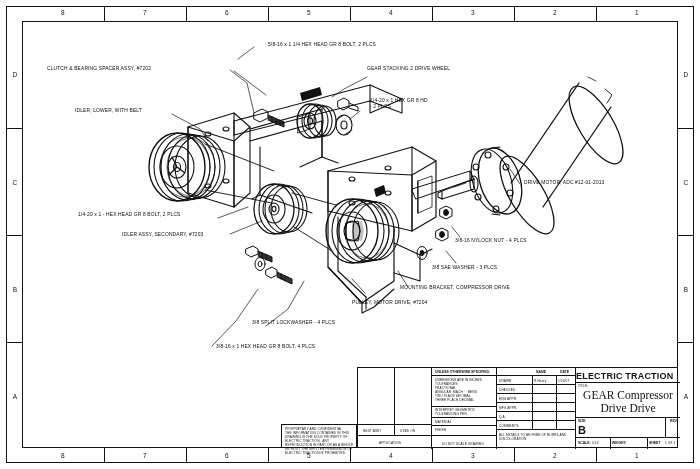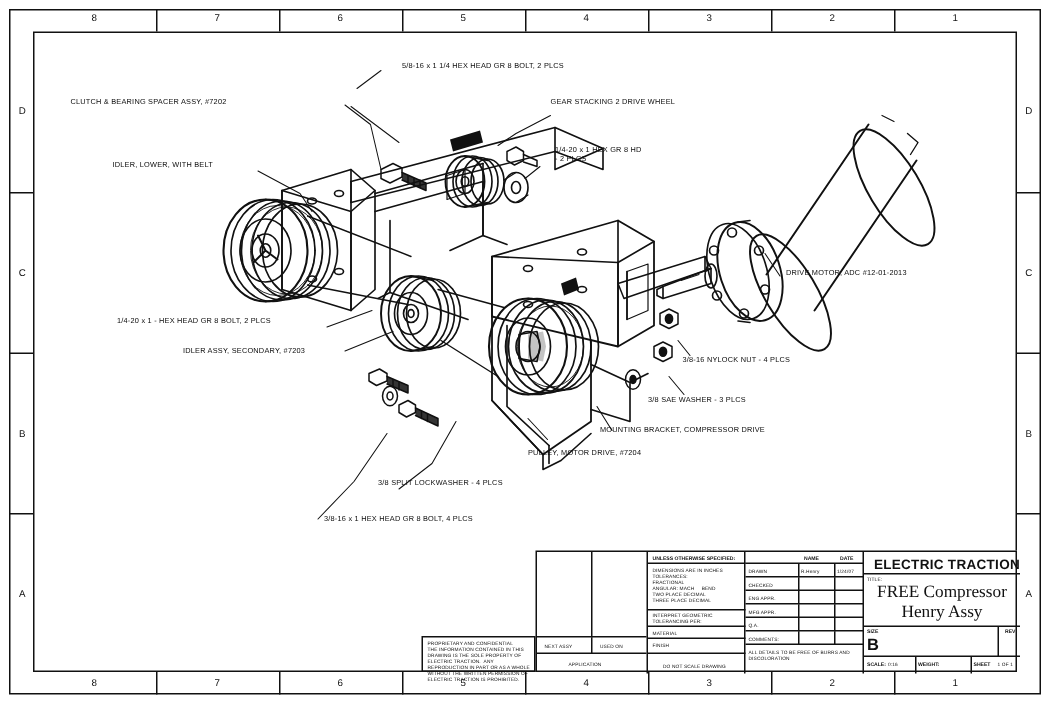--- a/index.html
+++ b/index.html
@@ -34,21 +34,21 @@
   #tb{position:absolute;left:357px;top:367px;width:321px;height:81px;
       border:1.2px solid #111;box-sizing:border-box;background:#fff;}
   #tb .cell{position:absolute;box-sizing:border-box;}
   #tb .bl{border-left:1px solid #111;}
   #tb .bb{border-bottom:1px solid #111;}
   .tiny{font-size:3.2px;line-height:4.0px;color:#111;letter-spacing:.1px;
         font-family:"Liberation Sans",sans-serif;white-space:pre;}
   .tiny-b{font-size:3.4px;line-height:4.2px;color:#111;font-weight:bold;
           font-family:"Liberation Sans",sans-serif;white-space:pre;}
   .co-name{font-size:9px;font-weight:bold;letter-spacing:.2px;color:#111;
-           text-align:right;font-family:"Liberation Sans",sans-serif;}
+           text-align:left;font-family:"Liberation Sans",sans-serif;}
   .dwg-title{font-size:11.5px;color:#111;text-align:center;line-height:13px;
              font-family:"Liberation Serif",serif;}
   .sz-letter{font-size:11px;font-weight:bold;color:#111;font-family:"Liberation Sans",sans-serif;}
   .dwg-no{font-size:12.5px;color:#111;font-family:"Liberation Serif",serif;letter-spacing:1px;}
 
   
   #notes{position:absolute;left:281px;top:424px;width:76px;height:24px;
          border:1px solid #111;box-sizing:border-box;}
 </style>
 </head>
@@ -416,22 +416,22 @@
 DISCOLORATION</span>
       </div>
     </div>
 
     <div class="cell bl" style="left:217px;top:0;width:104px;height:81px;">
       <div class="cell bb" style="left:0;top:0;width:104px;height:15px;">
         <div class="co-name" style="position:absolute;left:0;top:3px;width:104px;">ELECTRIC TRACTION</div>
       </div>
       <div class="cell bb" style="left:0;top:15px;width:104px;height:35px;">
         <span class="tiny" style="position:absolute;left:2px;top:1px;">TITLE:</span>
-        <div class="dwg-title" style="position:absolute;left:0;top:6px;width:104px;">FREE Compressor</div>
-        <div class="dwg-title" style="position:absolute;left:0;top:19px;width:104px;">Henry Assy</div>
+        <div class="dwg-title" style="position:absolute;left:0;top:6px;width:104px;">GEAR Compressor</div>
+        <div class="dwg-title" style="position:absolute;left:0;top:19px;width:104px;">Drive Drive</div>
       </div>
       <div class="cell bb" style="left:0;top:50px;width:104px;height:20px;">
         <div class="cell" style="left:0;top:0;width:14px;height:20px;">
           <span class="tiny-b" style="position:absolute;left:2px;top:1px;">SIZE</span>
           <span class="sz-letter" style="position:absolute;left:2px;top:6px;">B</span>
         </div>
         <div class="cell bl" style="left:89px;top:0;width:15px;height:20px;">
           <span class="tiny-b" style="position:absolute;left:4px;top:1px;">REV</span>
           <span class="tiny" style="position:absolute;left:5px;top:9px;"></span>
         </div>

